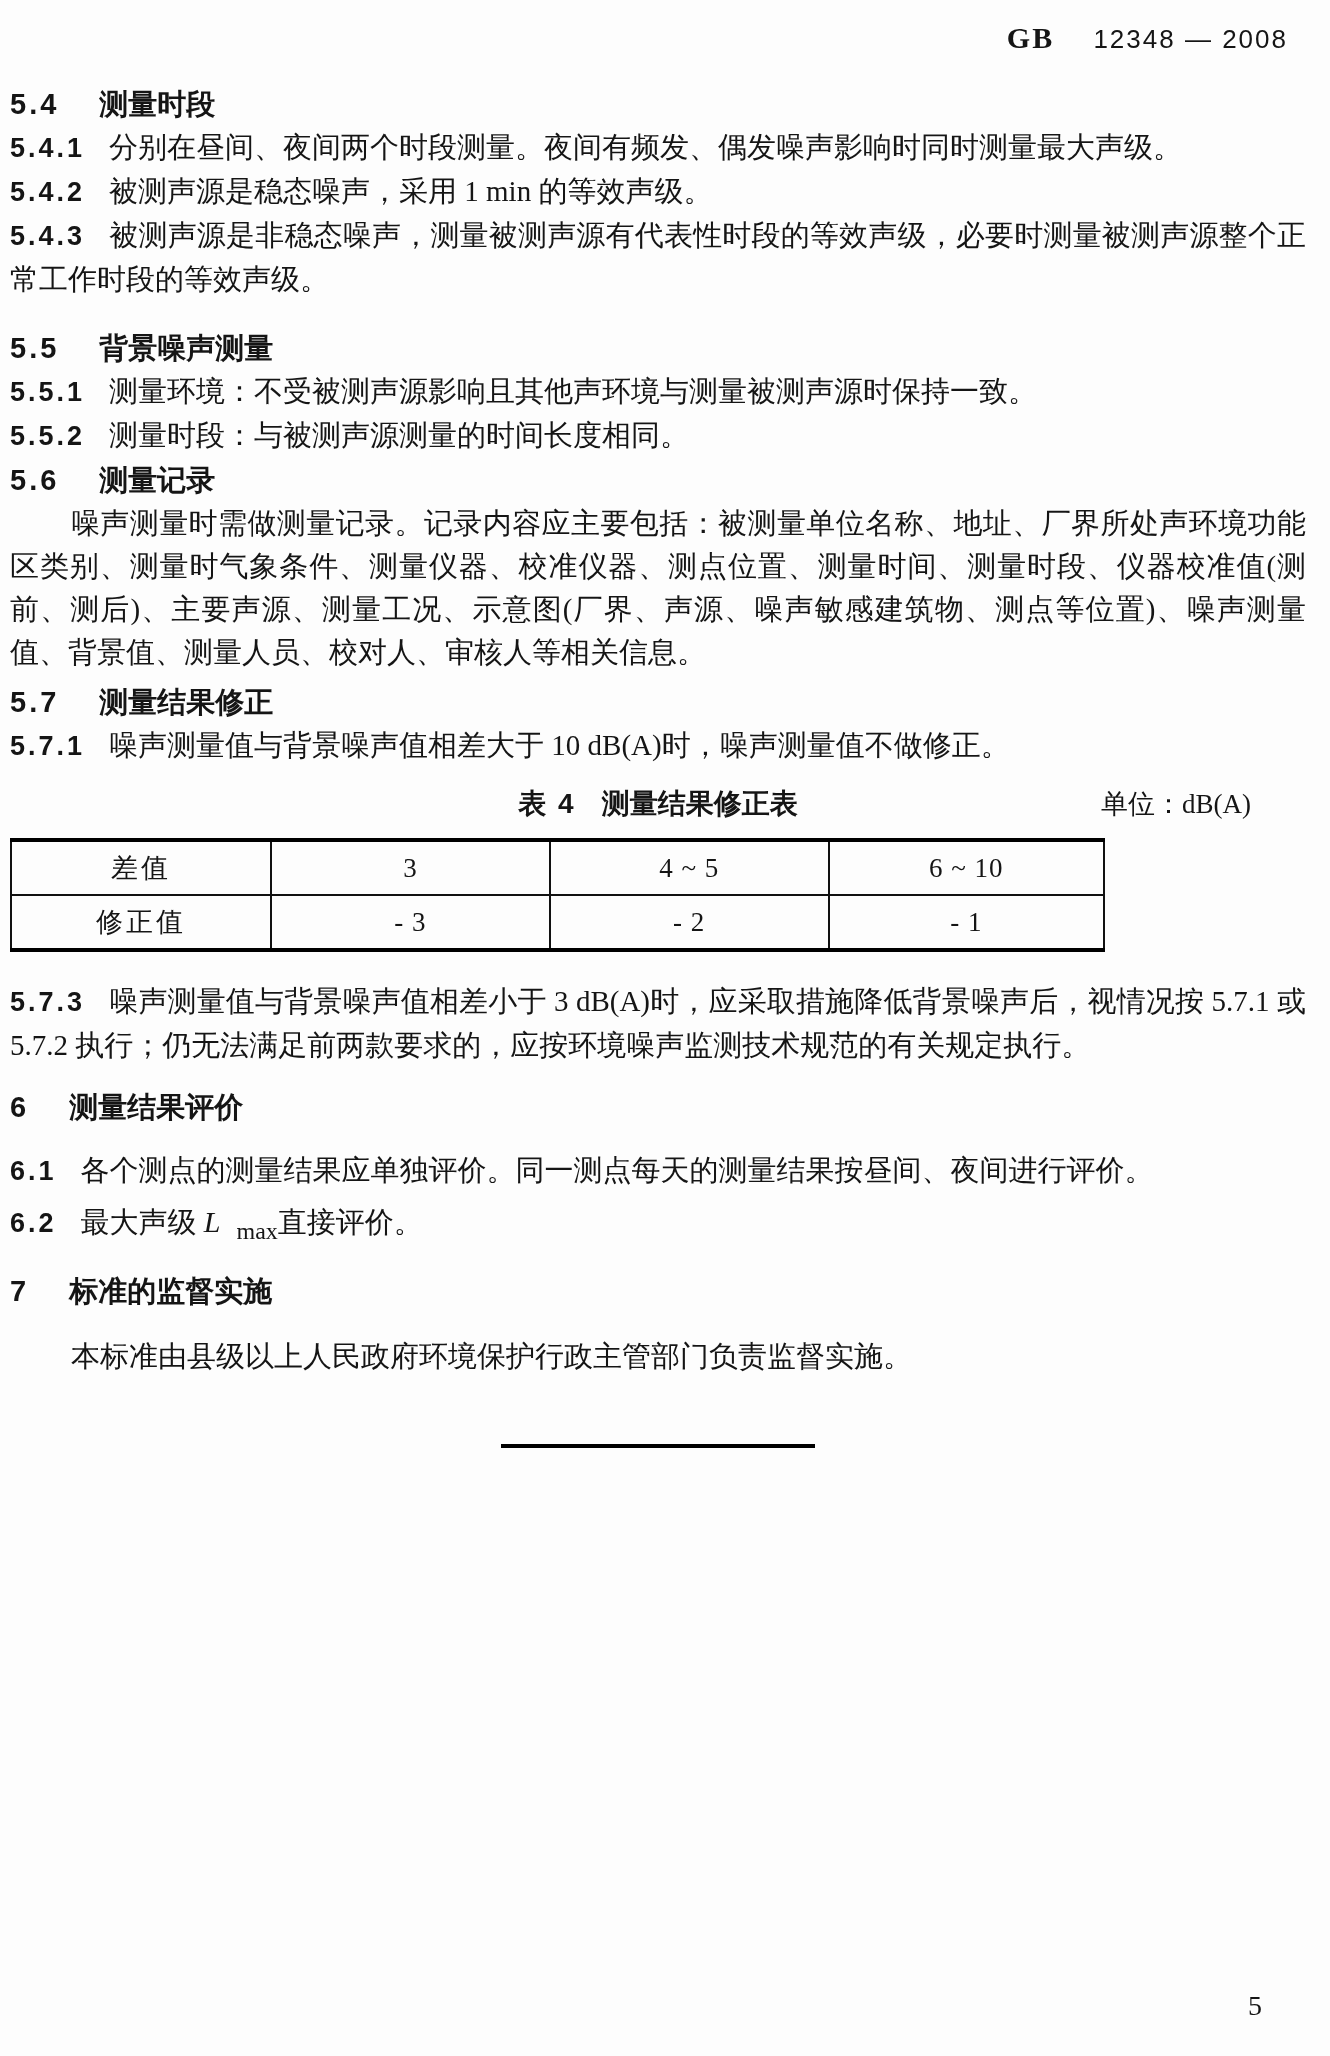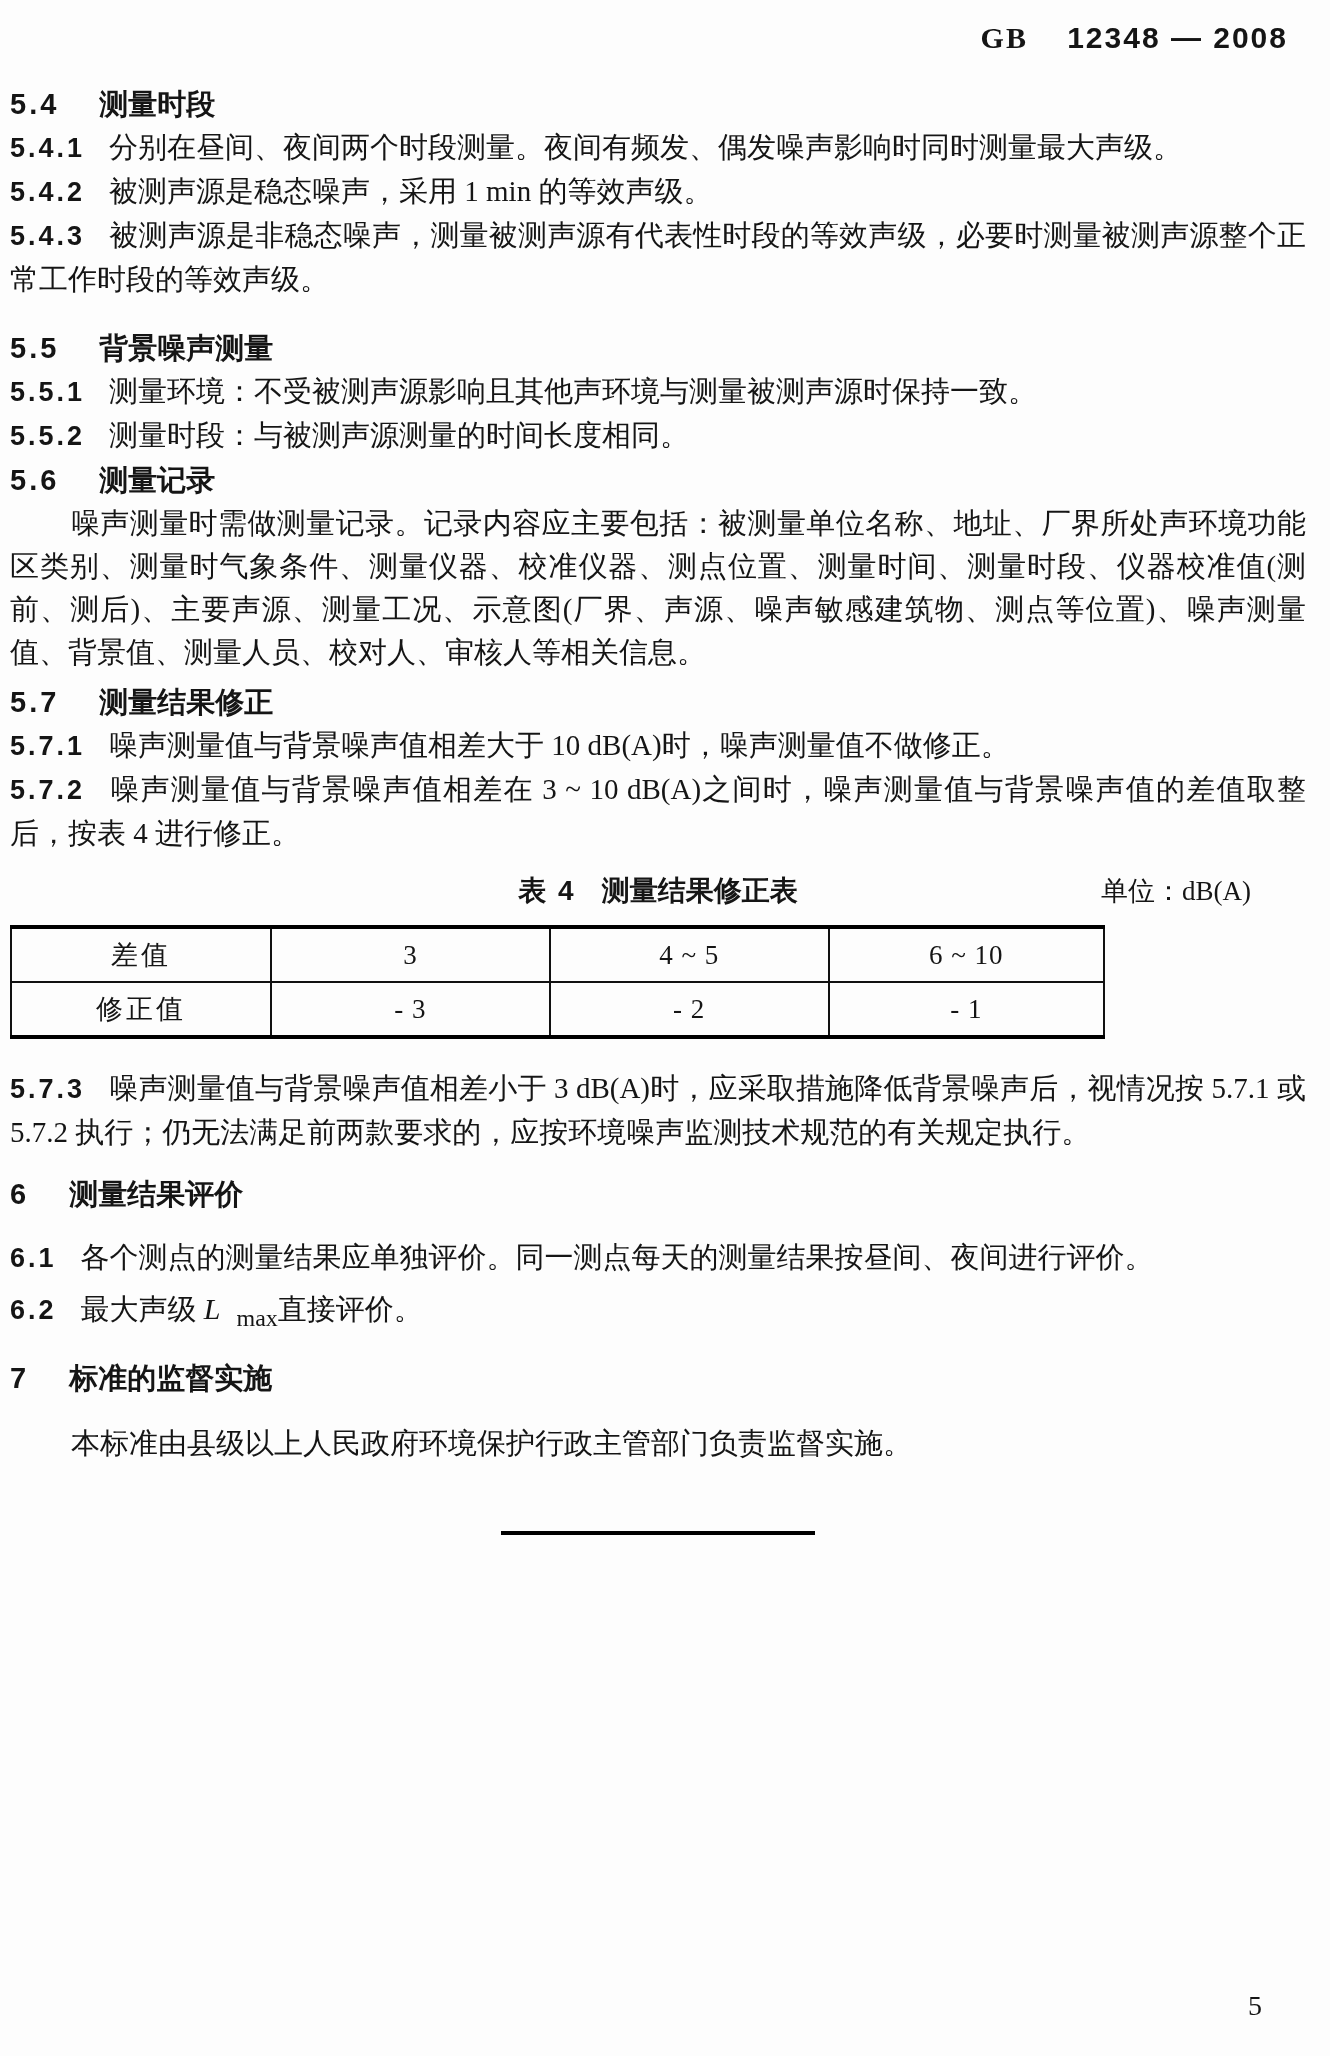--- a/index.html
+++ b/index.html
@@ -22,22 +22,22 @@
   }
   .code-prefix {
     font-family:"Liberation Serif", serif;
     font-weight:bold;
     font-size:30px;
     letter-spacing:2px;
     margin-right:32px;
   }
   .code-number {
     font-family:"Liberation Sans", sans-serif;
-    font-weight:700;
-    font-size:30px;
+    font-weight:400;
+    font-size:26px;
     letter-spacing:2px;
   }
   .content { padding:0 24px 0 10px; }
   p { margin:0; }
   .heading {
     font-family:"Liberation Sans", sans-serif;
     font-weight:bold;
     font-size:29px;
     line-height:44px;
   }
@@ -160,23 +160,20 @@
     <p class="heading">
       <span class="hnum">5.6</span><span>测量记录</span>
     </p>
     <p class="para">噪声测量时需做测量记录。记录内容应主要包括：被测量单位名称、地址、厂界所处声环境功能区类别、测量时气象条件、测量仪器、校准仪器、测点位置、测量时间、测量时段、仪器校准值(测前、测后)、主要声源、测量工况、示意图(厂界、声源、噪声敏感建筑物、测点等位置)、噪声测量值、背景值、测量人员、校对人、审核人等相关信息。</p>
 
     <p class="heading mt57">
       <span class="hnum">5.7</span><span>测量结果修正</span>
     </p>
     <p class="clause">
       <span class="cnum">5.7.1</span><span>噪声测量值与背景噪声值相差大于 10 dB(A)时，噪声测量值不做修正。</span>
-    </p>
-    <p class="clause">
-      <span class="cnum">5.7.2</span><span>噪声测量值与背景噪声值相差在 3 ~ 10 dB(A)之间时，噪声测量值与背景噪声值的差值取整后，按表 4 进行修正。</span>
     </p>
 
     <div class="caption-row">
       <div class="table-caption">
         <span class="cap-no">表 4</span><span>测量结果修正表</span>
       </div>
       <span class="unit-label">单位：dB(A)</span>
     </div>
 
     <table class="t4">

